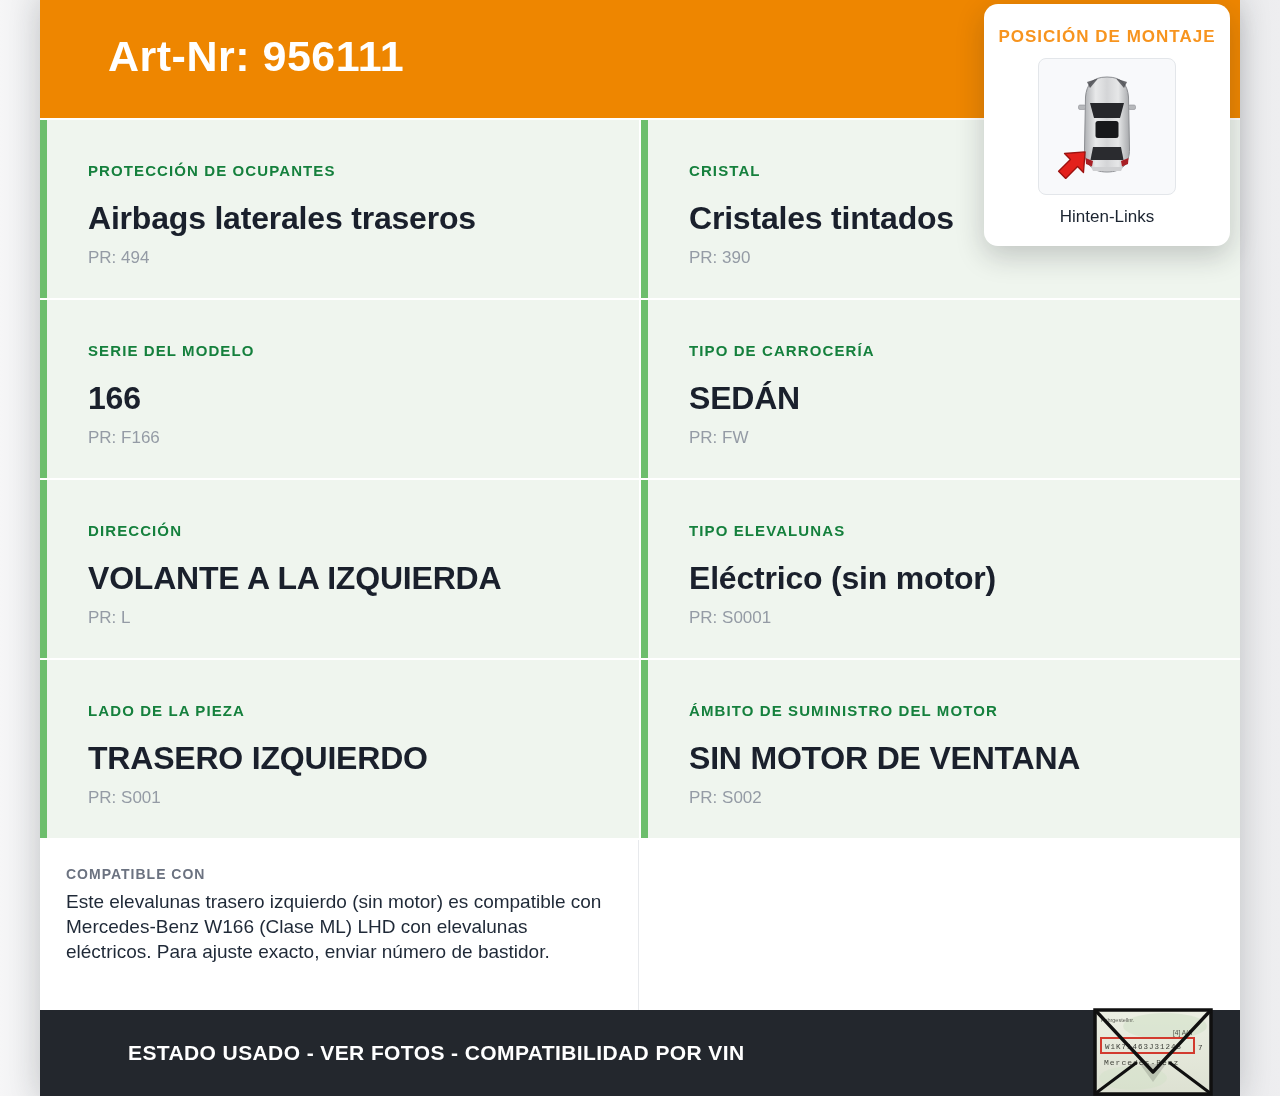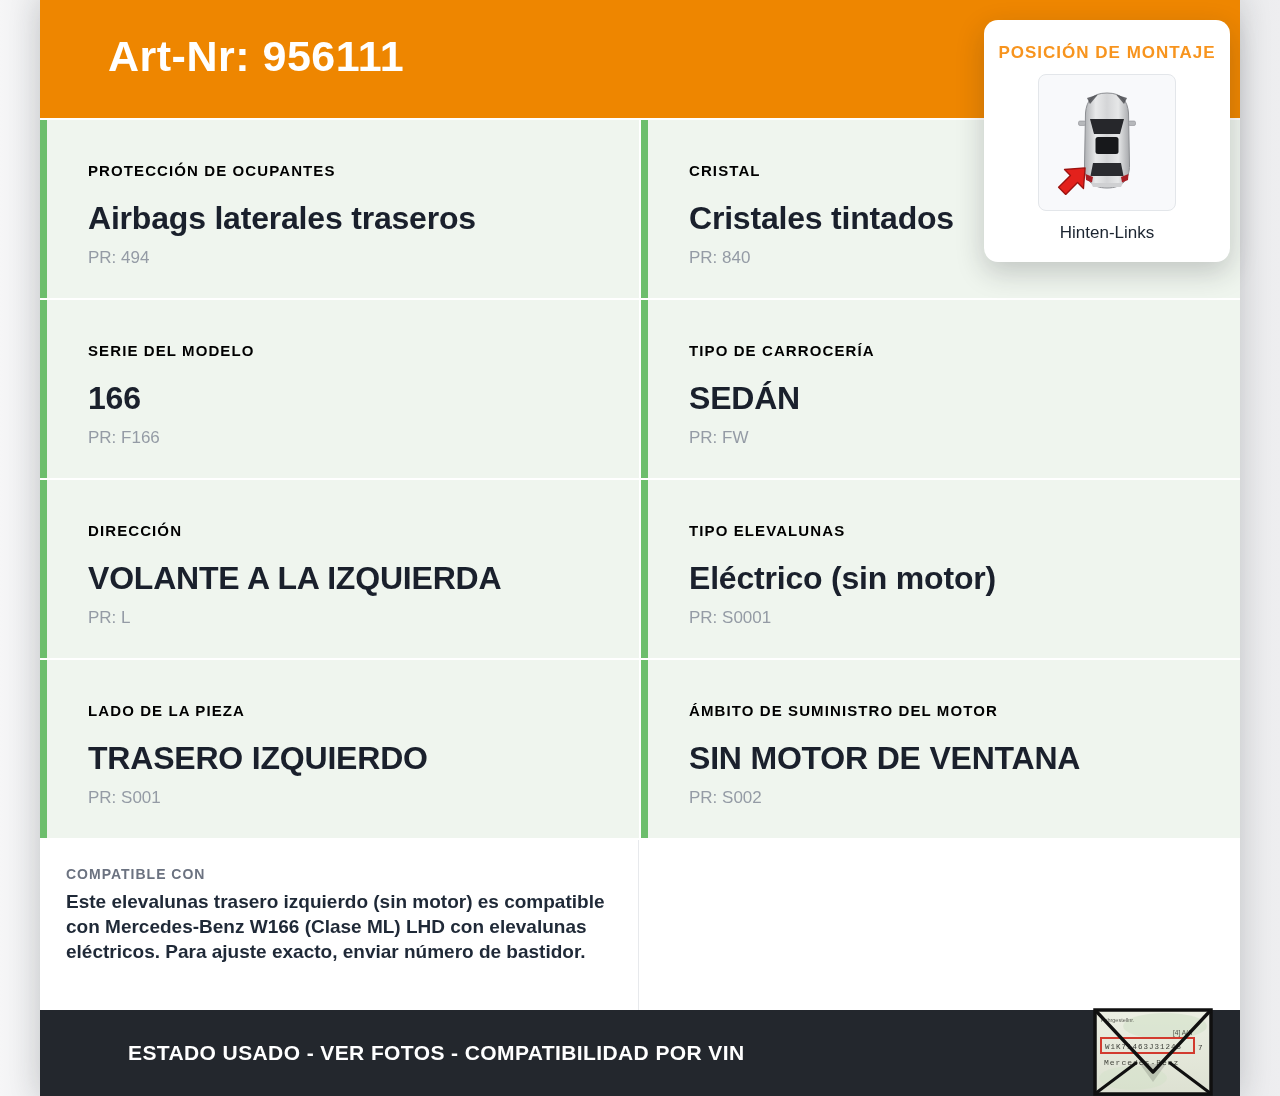--- a/index.html
+++ b/index.html
@@ -25,54 +25,54 @@
   
   .spec-grid {
     margin-top:2px; display:grid; grid-template-columns:1fr 1fr; gap:2px;
     background:#ffffff;
   }
   .spec-card {
     height:178px; background:#eff5ee; border-left:7px solid #6cbe6c;
     padding:42px 20px 0 41px; overflow:hidden;
   }
   .spec-label {
-    font-size:15px; font-weight:bold; color:#000000; letter-spacing:1.1px;
+    font-size:15px; font-weight:bold; color:#15803d; letter-spacing:1.1px;
     text-transform:uppercase; white-space:nowrap;
   }
   .spec-value {
     margin-top:21px; font-size:32px; font-weight:bold; color:#1a202c;
     letter-spacing:-.2px; white-space:nowrap;
   }
   .spec-pr {
     margin-top:11px; font-size:17px; color:#949ba5; white-space:nowrap;
   }
   
   .compat-row { margin-top:2px; height:170px; display:flex; background:#ffffff; }
   .compat-card {
     width:599px; border-right:1px solid #e7e9ec; padding:26px 30px 0 26px;
   }
   .compat-label {
     font-size:14px; font-weight:bold; color:#6b7280; letter-spacing:1px;
   }
   .compat-text {
-    margin-top:7px; max-width:540px; font-size:19px; font-weight:bold;
+    margin-top:7px; max-width:540px; font-size:19px; font-weight:normal;
     color:#1f2937; line-height:25px;
   }
   .compat-spacer { flex:1; }
   
   .footer {
     height:86px; background:#23272d; display:flex; align-items:center;
     padding-left:88px;
   }
   .footer-text {
     color:#ffffff; font-size:21px; font-weight:bold; letter-spacing:.4px;
   }
   
   .montage-card {
-    position:absolute; left:944px; top:20px; width:246px; height:242px;
+    position:absolute; left:944px; top:4px; width:246px; height:242px;
     background:#ffffff; border-radius:14px; z-index:5; text-align:center;
     box-shadow:0 10px 28px rgba(30,34,40,.22);
   }
   .montage-title {
     margin-top:23px; font-size:17px; font-weight:bold; color:#f7941e;
     letter-spacing:1px;
   }
   .montage-imgbox {
     width:138px; height:137px; margin:11px auto 0; background:#f8f9fb;
     border:1px solid #e3e6ea; border-radius:8px; position:relative;
@@ -98,21 +98,21 @@
 
     <div class="spec-card">
       <div class="spec-label">PROTECCIÓN DE OCUPANTES</div>
       <div class="spec-value">Airbags laterales traseros</div>
       <div class="spec-pr">PR: 494</div>
     </div>
 
     <div class="spec-card">
       <div class="spec-label">CRISTAL</div>
       <div class="spec-value">Cristales tintados</div>
-      <div class="spec-pr">PR: 840</div>
+      <div class="spec-pr">PR: 390</div>
     </div>
 
     <div class="spec-card">
       <div class="spec-label">SERIE DEL MODELO</div>
       <div class="spec-value">166</div>
       <div class="spec-pr">PR: F166</div>
     </div>
 
     <div class="spec-card">
       <div class="spec-label">TIPO DE CARROCERÍA</div>

